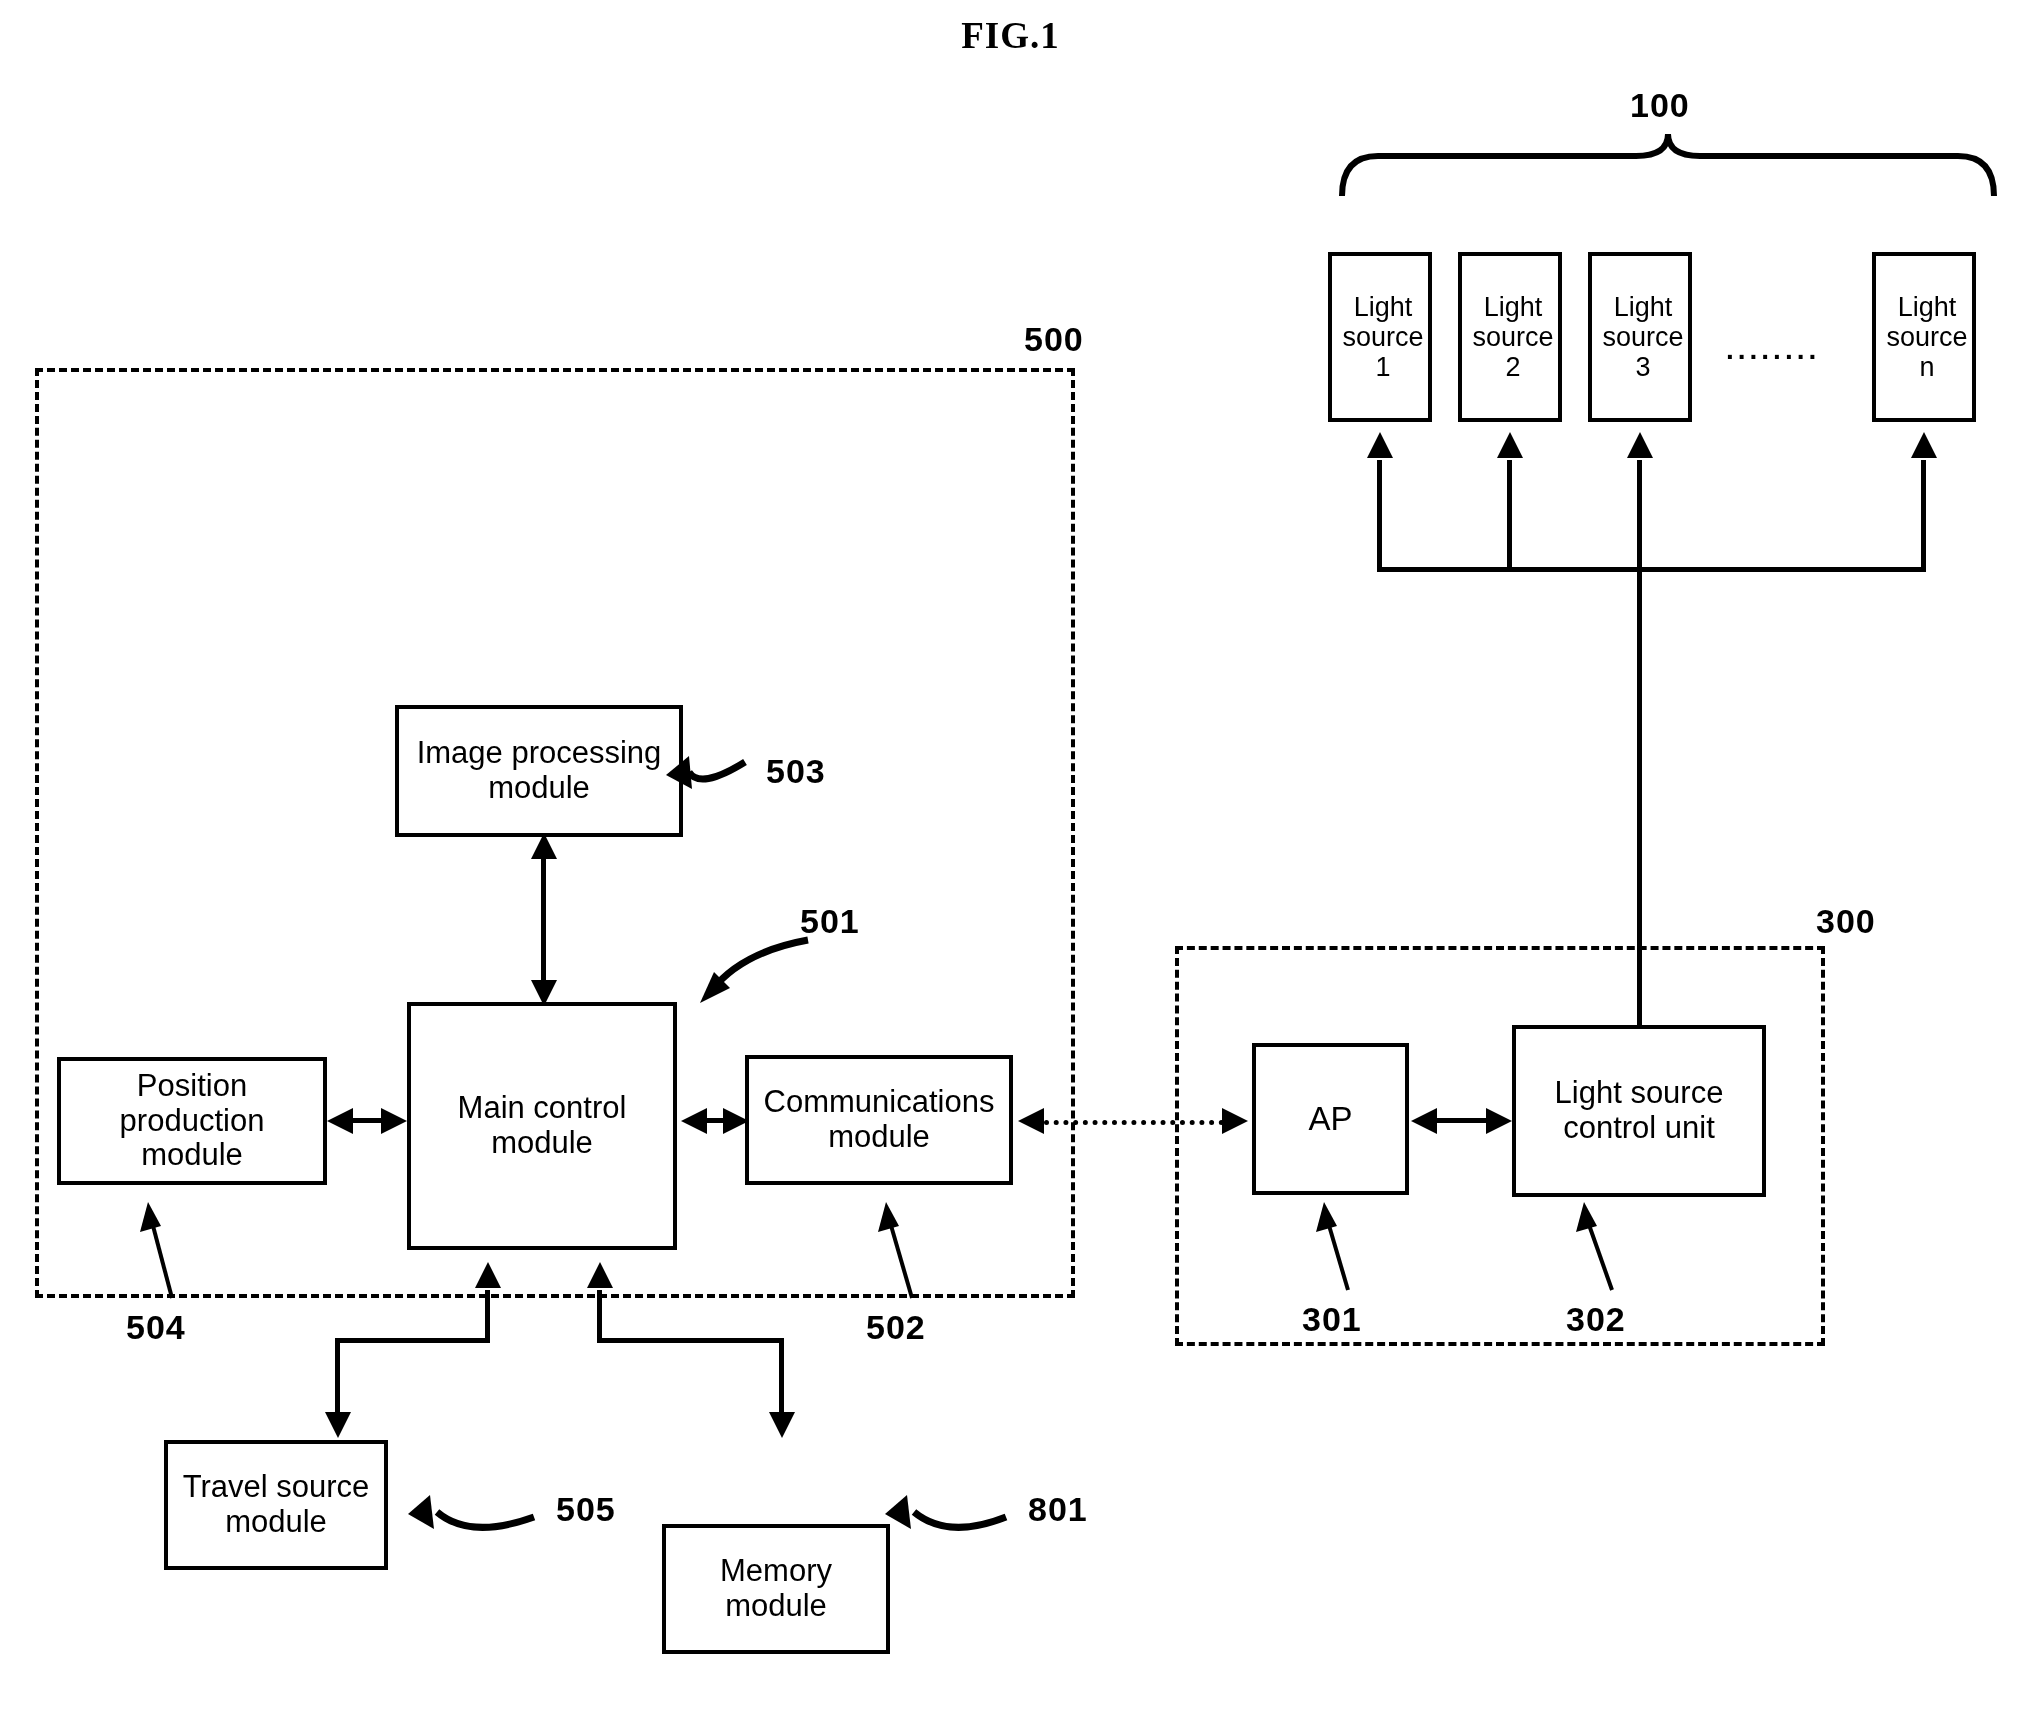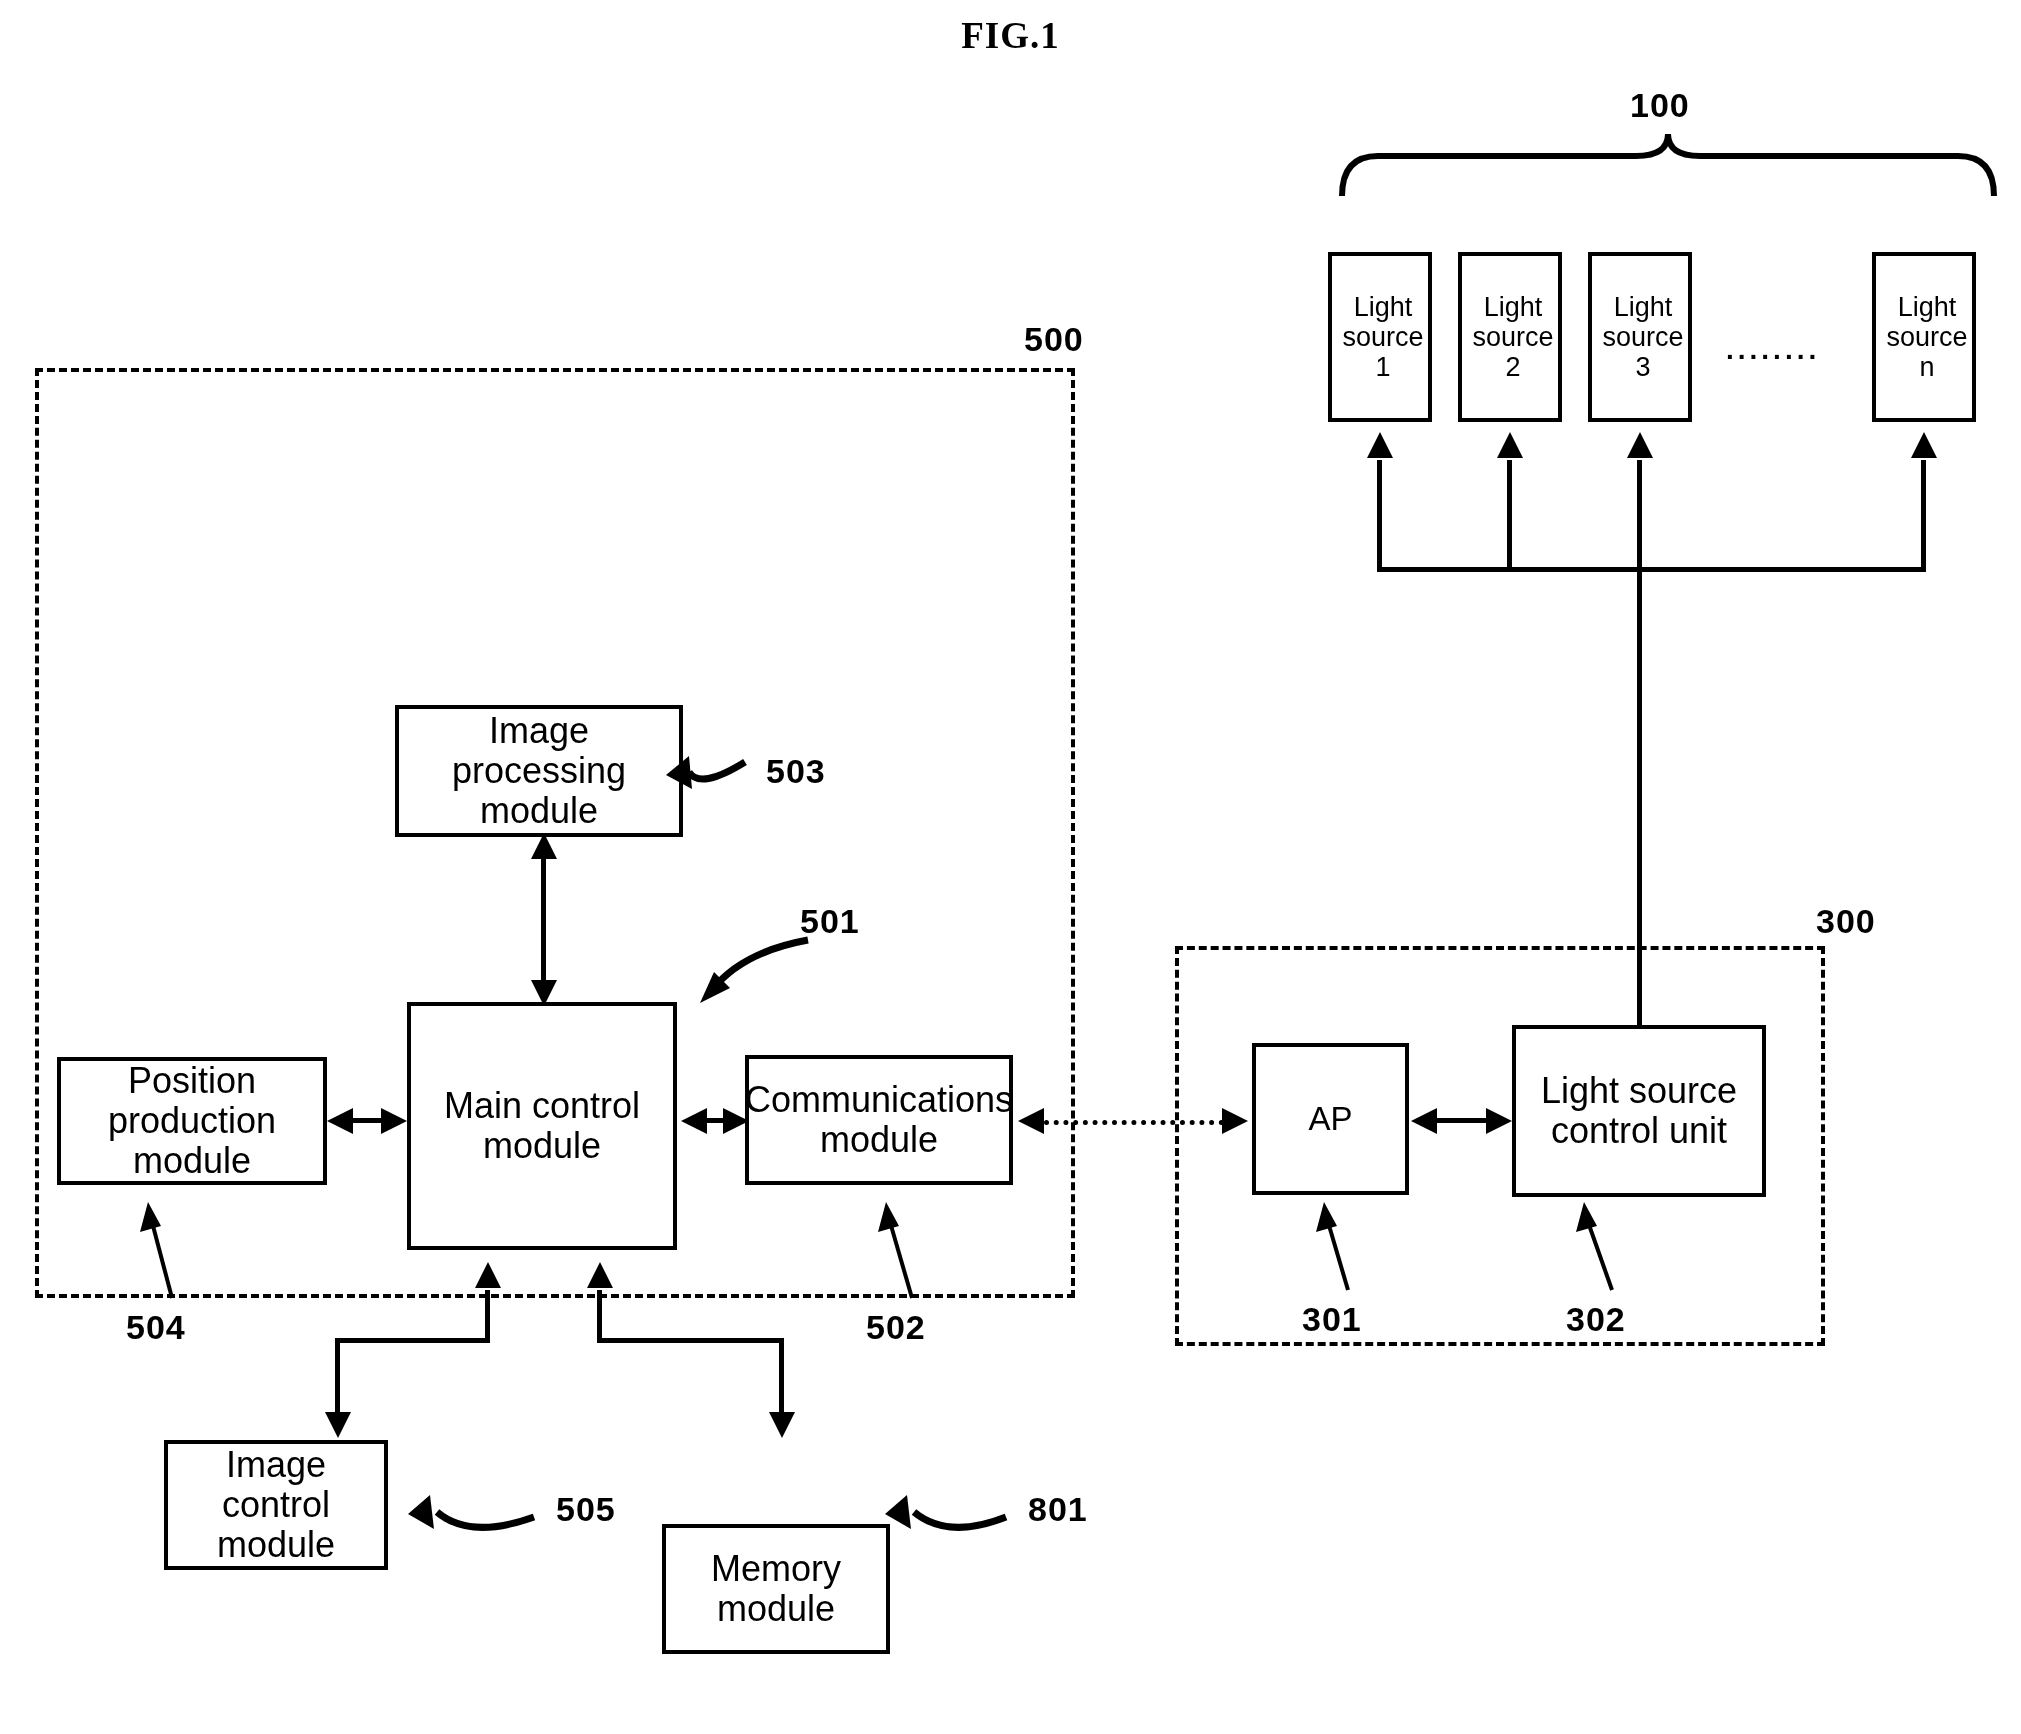--- a/index.html
+++ b/index.html
@@ -6,21 +6,21 @@
   body{width:2021px;height:1734px;position:relative;overflow:hidden;
        font-family:"Liberation Sans",sans-serif;color:#000;}
   #stage{position:absolute;left:0;top:0;width:2021px;height:1734px;}
 
   .fig-title{position:absolute;left:0;top:14px;width:2021px;text-align:center;
     font-family:"Liberation Serif",serif;font-weight:bold;font-size:37px;letter-spacing:1px;}
 
   
   .box{position:absolute;border:4px solid #000;background:#fff;box-sizing:border-box;
        display:flex;align-items:center;justify-content:center;text-align:center;
-       line-height:1.12;font-size:36px;padding:2px 4px;}
+       line-height:1.12;font-size:31px;padding:2px 4px;}
   .box.small{font-size:27px;padding-left:10px;}
   .box.ap{font-size:33px;}
 
   
   .dashed{position:absolute;box-sizing:border-box;background:transparent;
           border:4px dashed #000;}
 
   
   .ref{position:absolute;font-size:34px;letter-spacing:1px;white-space:nowrap;font-weight:bold;}
 
@@ -161,21 +161,21 @@
 
   <div class="ln h" style="left:335px;top:1338px;width:155px;"></div>
   <div class="ln h" style="left:597px;top:1338px;width:187px;"></div>
 
   <div class="ln v" style="left:335px;top:1338px;height:78px;"></div>
   <div class="ah down" style="left:325px;top:1412px;"></div>
   <div class="ln v" style="left:779px;top:1338px;height:78px;"></div>
   <div class="ah down" style="left:769px;top:1412px;"></div>
 
   <div class="box" style="left:164px;top:1440px;width:224px;height:130px;">
-    <span><span>Image control</span><br>
+    <span><span>Travel source</span><br>
     <span>module</span></span>
   </div>
   <svg class="ov">
     <path d="M534,1517 Q470,1540 437,1512" fill="none" stroke="#000" stroke-width="7"></path>
     <polygon points="430,1495 408,1514 434,1529" fill="#000"></polygon>
   </svg>
   <div class="ref" style="left:556px;top:1490px;">505</div>
 
   <div class="box" style="left:662px;top:1524px;width:228px;height:130px;">
     <span><span>Memory</span><br>

